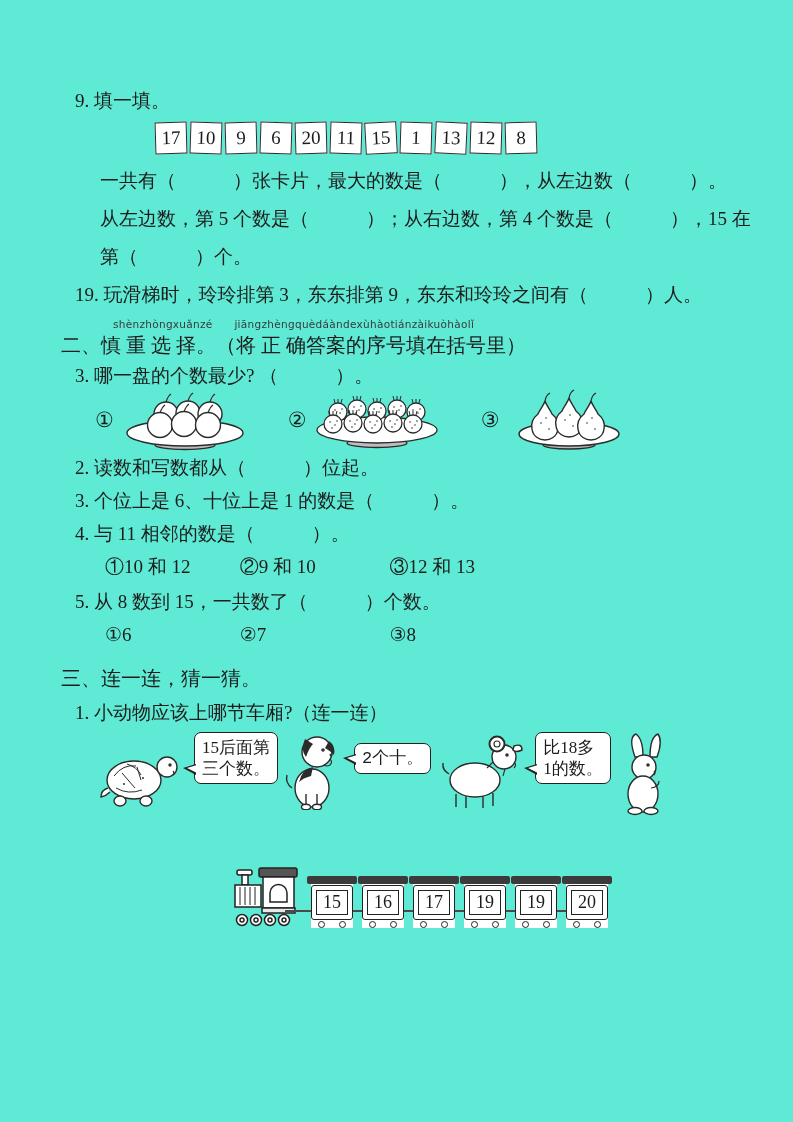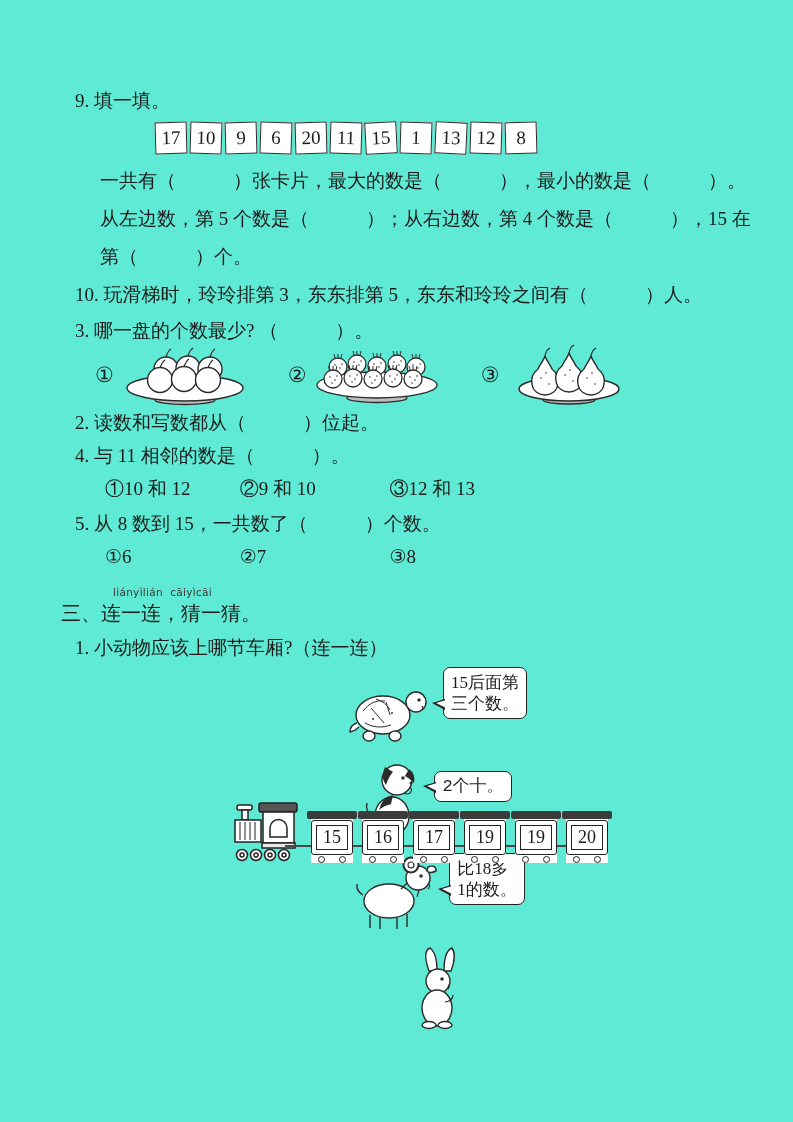--- a/index.html
+++ b/index.html
@@ -37,21 +37,21 @@
   .options-row { padding-left:30px; font-size:19px; line-height:26px; }
   .opt { display:inline-block; }
   .opt.o1 { width:130px; } .opt.o2 { width:145px; }
 
   
   .plates-row { display:flex; align-items:flex-end; margin-left:20px; margin-bottom:4px; height:62px; gap:38px; }
   .plate-group { display:flex; align-items:center; gap:4px; }
   .plate-label { font-size:21px; line-height:24px; }
 
   
-  .animals-row { display:flex; align-items:center; margin-left:25px; margin-bottom:28px; height:96px; gap:15px;flex-direction:column; }
+  .animals-row { display:flex; align-items:flex-start; margin-left:25px; margin-bottom:28px; height:96px; gap:6px; }
   .animal-group { display:flex; align-items:flex-end; }
   .bubble {
     position:relative; border:1.6px solid #222; border-radius:7px; background:#fff;
     padding:4px 7px; font-size:17px; line-height:21px; margin-left:12px; margin-bottom:26px;
     white-space:nowrap;
   }
   .bubble span { display:block; }
   .bubble::before {
     content:""; position:absolute; left:-12px; bottom:8px; width:0; height:0;
     border-top:4px solid transparent; border-bottom:7px solid transparent; border-right:13px solid #222;
@@ -88,26 +88,30 @@
     <span class="card">6</span>
     <span class="card">20</span>
     <span class="card">11</span>
     <span class="card">15</span>
     <span class="card">1</span>
     <span class="card">13</span>
     <span class="card">12</span>
     <span class="card">8</span>
   </div>
 
-  <div class="q-line indent mb12">一共有（　　　）张卡片，最大的数是（　　　），最小的数是（　　　）。</div>
+  <div class="q-line indent mb12">一共有（　　　）张卡片，最大的数是（　　　），从左边数（　　　）。</div>
   <div class="q-line indent mb12">从左边数，第 5 个数是（　　　）；从右边数，第 4 个数是（　　　），15 在</div>
   <div class="q-line indent mb12">第（　　　）个。</div>
 
-  <div class="q-line mb10">10. 玩滑梯时，玲玲排第 3，东东排第 5，东东和玲玲之间有（　　　）人。</div>
-
+  <div class="q-line mb10">19. 玩滑梯时，玲玲排第 3，东东排第 9，东东和玲玲之间有（　　　）人。</div>
+
+  <div class="section-head mb4">
+    <div class="pinyin">shènzhòngxuǎnzé      jiāngzhèngquèdáàndexùhàotiánzàikuòhàolǐ</div>
+    <div class="heading">二、慎 重 选 择。（将 正 确答案的序号填在括号里）</div>
+  </div>
 
   <div class="q-line">3. 哪一盘的个数最少? （　　　）。</div>
 
   <div class="plates-row">
     <div class="plate-group">
       <span class="plate-label">①</span>
       <svg width="132" height="62" viewBox="0 0 132 62" fill="none" stroke="#2b2b2b" stroke-width="1.4">
         <ellipse cx="67" cy="56" rx="30" ry="4.5" fill="#bdbdbd"></ellipse>
         <ellipse cx="67" cy="44" rx="58" ry="13" fill="#fff"></ellipse>
         <g fill="#fff">
@@ -169,37 +173,37 @@
         <ellipse cx="66" cy="45" rx="50" ry="12" fill="#fff"></ellipse>
         <use href="#pear" x="42" y="12"></use>
           <use href="#pear" x="66" y="9"></use>
           <use href="#pear" x="88" y="12"></use>
       </svg>
     </div>
   </div>
 
   <div class="q-line mb7">2. 读数和写数都从（　　　）位起。</div>
 
+  <div class="q-line mb7">3. 个位上是 6、十位上是 1 的数是（　　　）。</div>
 
   <div class="q-line mb7">4. 与 11 相邻的数是（　　　）。</div>
   <div class="options-row mb9">
     <span class="opt o1">①10 和 12</span>
     <span class="opt o2">②9 和 10</span>
     <span class="opt o3">③12 和 13</span>
   </div>
 
   <div class="q-line mb7">5. 从 8 数到 15，一共数了（　　　）个数。</div>
   <div class="options-row mb16">
     <span class="opt o1">①6</span>
     <span class="opt o2">②7</span>
     <span class="opt o3">③8</span>
   </div>
 
   <div class="section-head mb8">
-    <div class="pinyin">liányìlián  cāiyìcāi</div>
     <div class="heading">三、连一连，猜一猜。</div>
   </div>
 
   <div class="q-line mb6">1. 小动物应该上哪节车厢?（连一连）</div>
 
   <div class="animals-row">
     <div class="animal-group">
       <svg width="82" height="72" viewBox="0 0 82 72" fill="none" stroke="#2b2b2b" stroke-width="1.4">
         <path d="M8 50 q-7 2 -7 9 q5 -1 9 -5" fill="#fff"></path>
         <ellipse cx="34" cy="42" rx="27" ry="19" fill="#fff"></ellipse>

